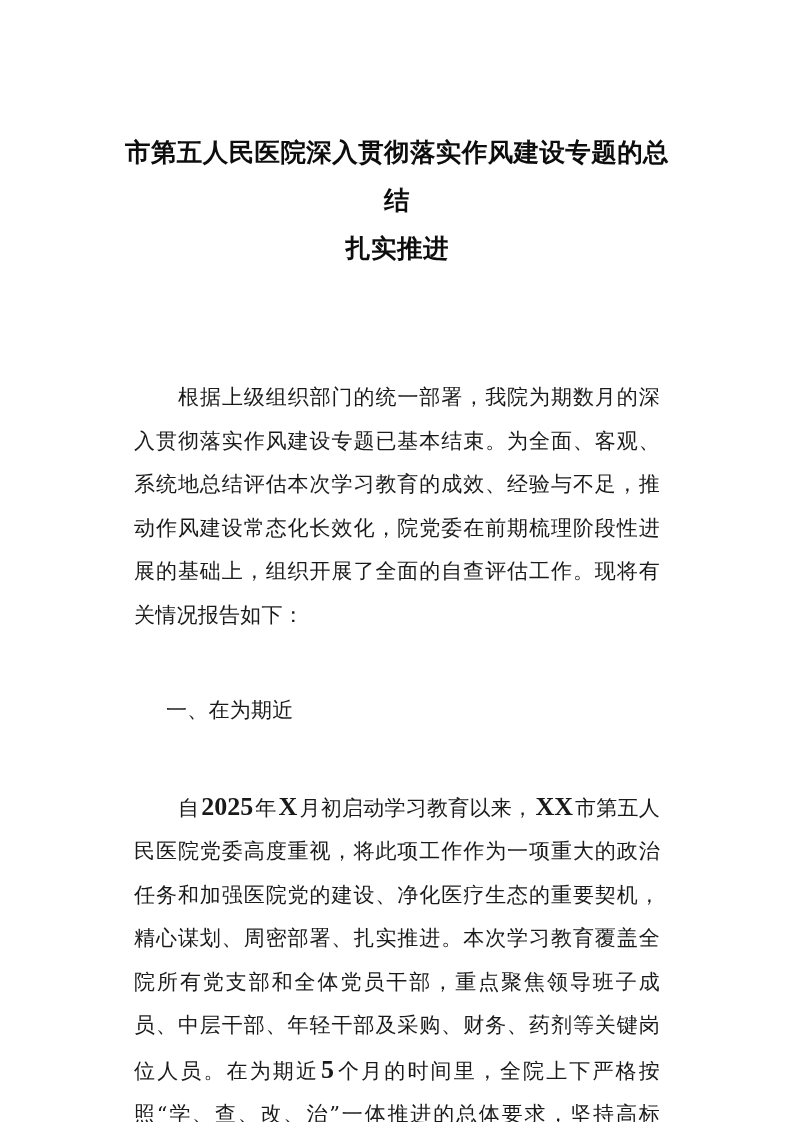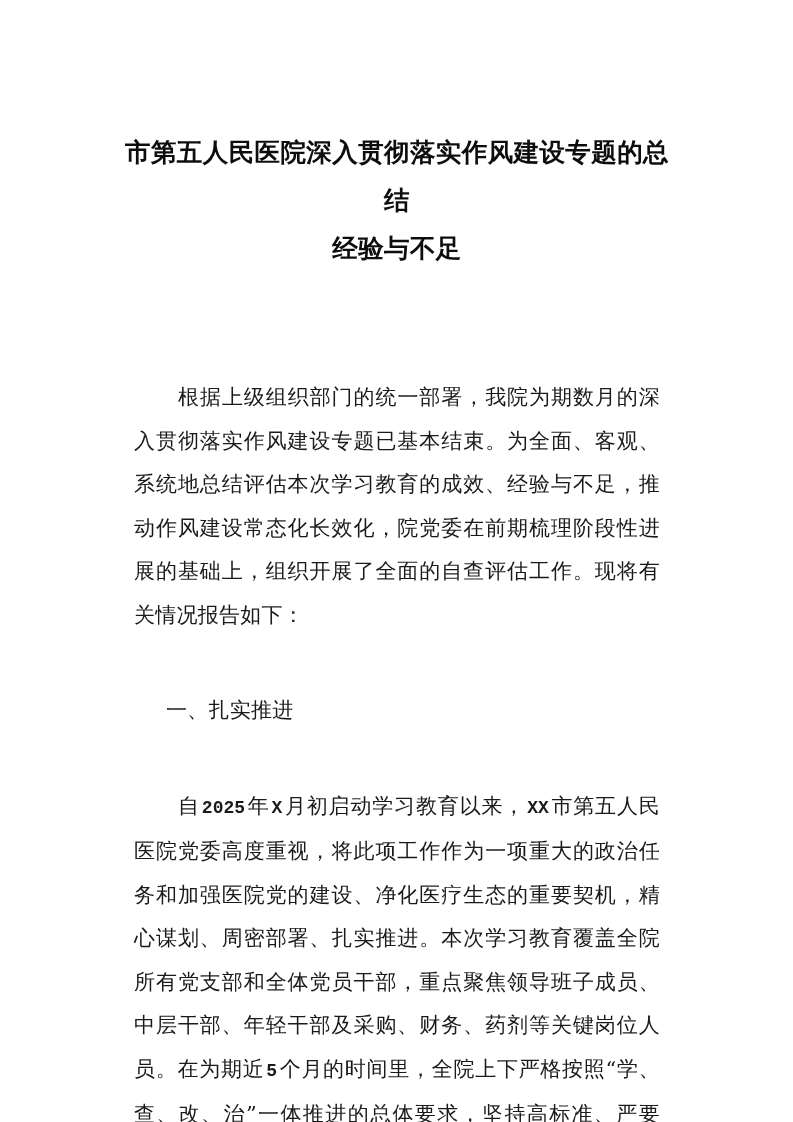--- a/index.html
+++ b/index.html
@@ -59,23 +59,23 @@
     text-align: justify;
     text-justify: inter-character;
     text-indent: 44px;
     letter-spacing: 0.25px;
     color: #1a1a1a;
     font-family: "DejaVu Serif", "Liberation Serif", serif;
   }
 
   
   .lat {
-    font-family: Liberation Mono, monospace;
+    font-family: Liberation Serif, serif;
     font-weight: 700;
-    font-size: 18px;
+    font-size: 26px;
     letter-spacing: 0;
     padding: 0 2px;
   }
 
   
   .section-heading {
     margin: 0;
     font-size: 21px;
     line-height: 43.5px;
     font-weight: 400;
@@ -92,33 +92,33 @@
 </style>
 </head>
 <body>
 
 <div class="page">
 
   <div class="doc-body">
 
     <h1 class="doc-title">
       <span>市第五人民医院深入贯彻落实作风建设专题的总结</span><br>
-      <span>经验与不足</span>
+      <span>扎实推进</span>
     </h1>
 
     <div class="title-gap"></div>
 
     <p class="para">
       <span>根据上级组织部门的统一部署，我院为期数月的深入贯彻落实作风建设专题已基本结束。为全面、客观、系统地总结评估本次学习教育的成效、经验与不足，推动作风建设常态化长效化，院党委在前期梳理阶段性进展的基础上，组织开展了全面的自查评估工作。现将有关情况报告如下：</span>
     </p>
 
     <div class="blank-line-sm"></div>
 
     <h2 class="section-heading">
-      <span>一、扎实推进</span>
+      <span>一、在为期近</span>
     </h2>
 
     <div class="blank-line-sm"></div>
 
     <p class="para"><span>自</span><span class="lat">2025</span><span>年</span><span class="lat">X</span><span>月初启动学习教育以来，</span><span class="lat">XX</span><span>市第五人民医院党委高度重视，将此项工作作为一项重大的政治任务和加强医院党的建设、净化医疗生态的重要契机，精心谋划、周密部署、扎实推进。本次学习教育覆盖全院所有党支部和全体党员干部，重点聚焦领导班子成员、中层干部、年轻干部及采购、财务、药剂等关键岗位人员。在为期近</span><span class="lat">5</span><span>个月的时间里，全院上下严格按照“学、查、改、治”一体推进的总体要求，坚持高标准、严要求，以刀刃向内的自我革命精神，深入查摆问题，严肃执纪问责，着力解决了一批作风顽疾，</span></p>
 
   </div>
 
 </div>
 

